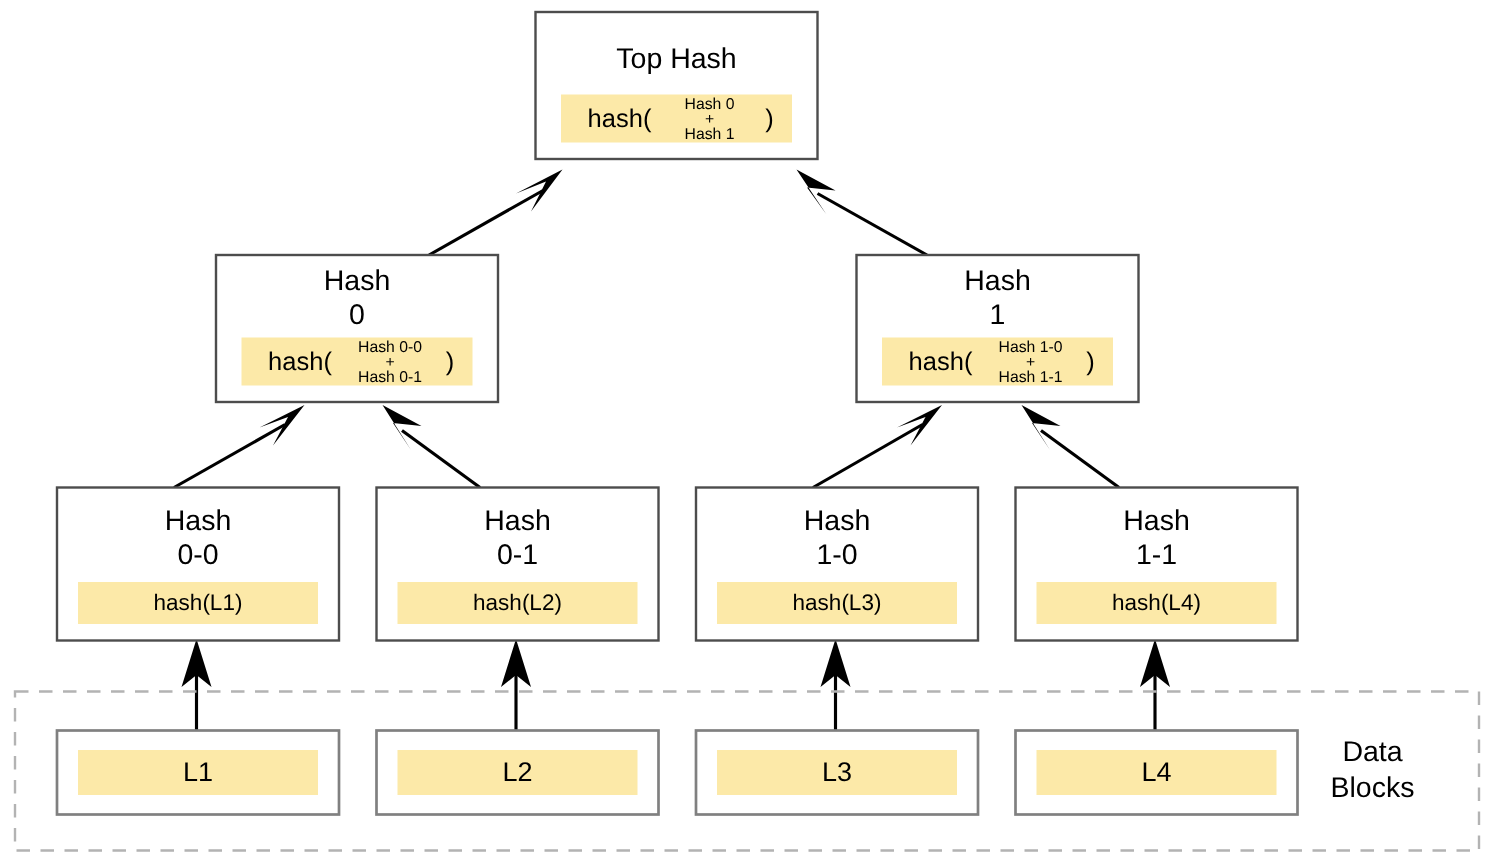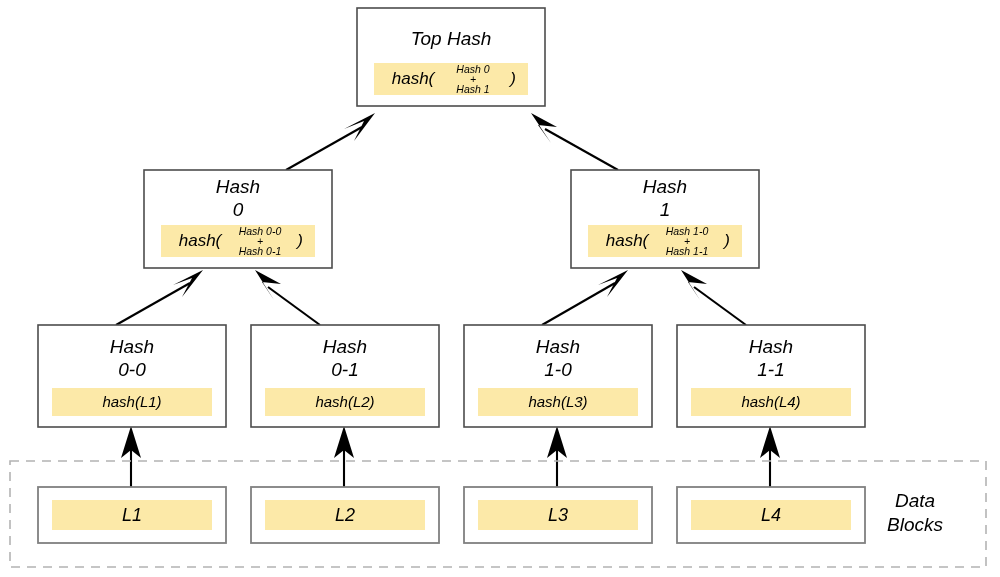--- a/index.html
+++ b/index.html
@@ -10,21 +10,20 @@
   body {
     width: 1000px;
     height: 577px;
     font-family: "Liberation Sans", sans-serif;
     overflow: hidden;
   }
   #diagram-root {
     position: relative;
     width: 1000px;
     height: 476px;
-    font-style: italic;
   }
   svg#merkle-svg {
     display: block;
     width: 1000px;
     height: 577px;
   }
   .node-box {
     fill: #ffffff;
     stroke: #4d4d4d;
     stroke-width: 1.6;

